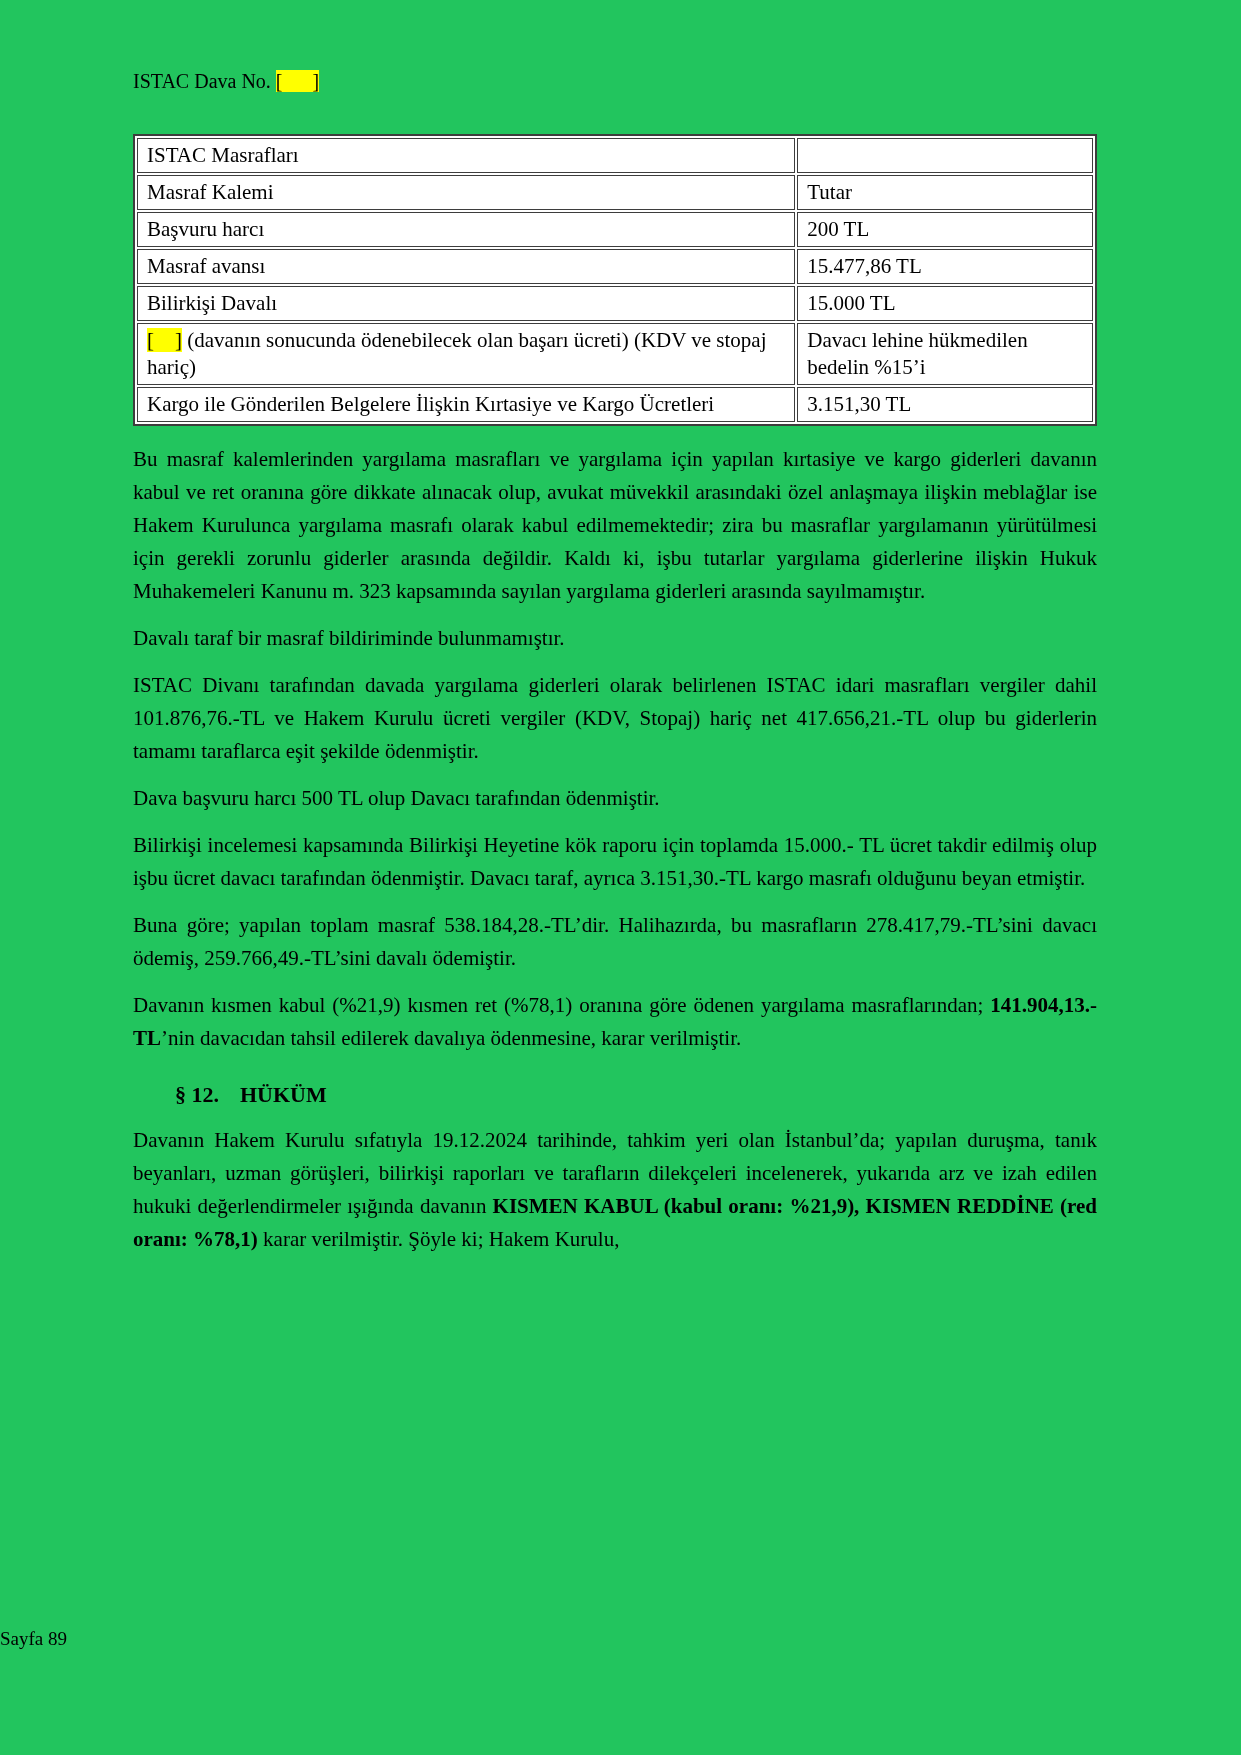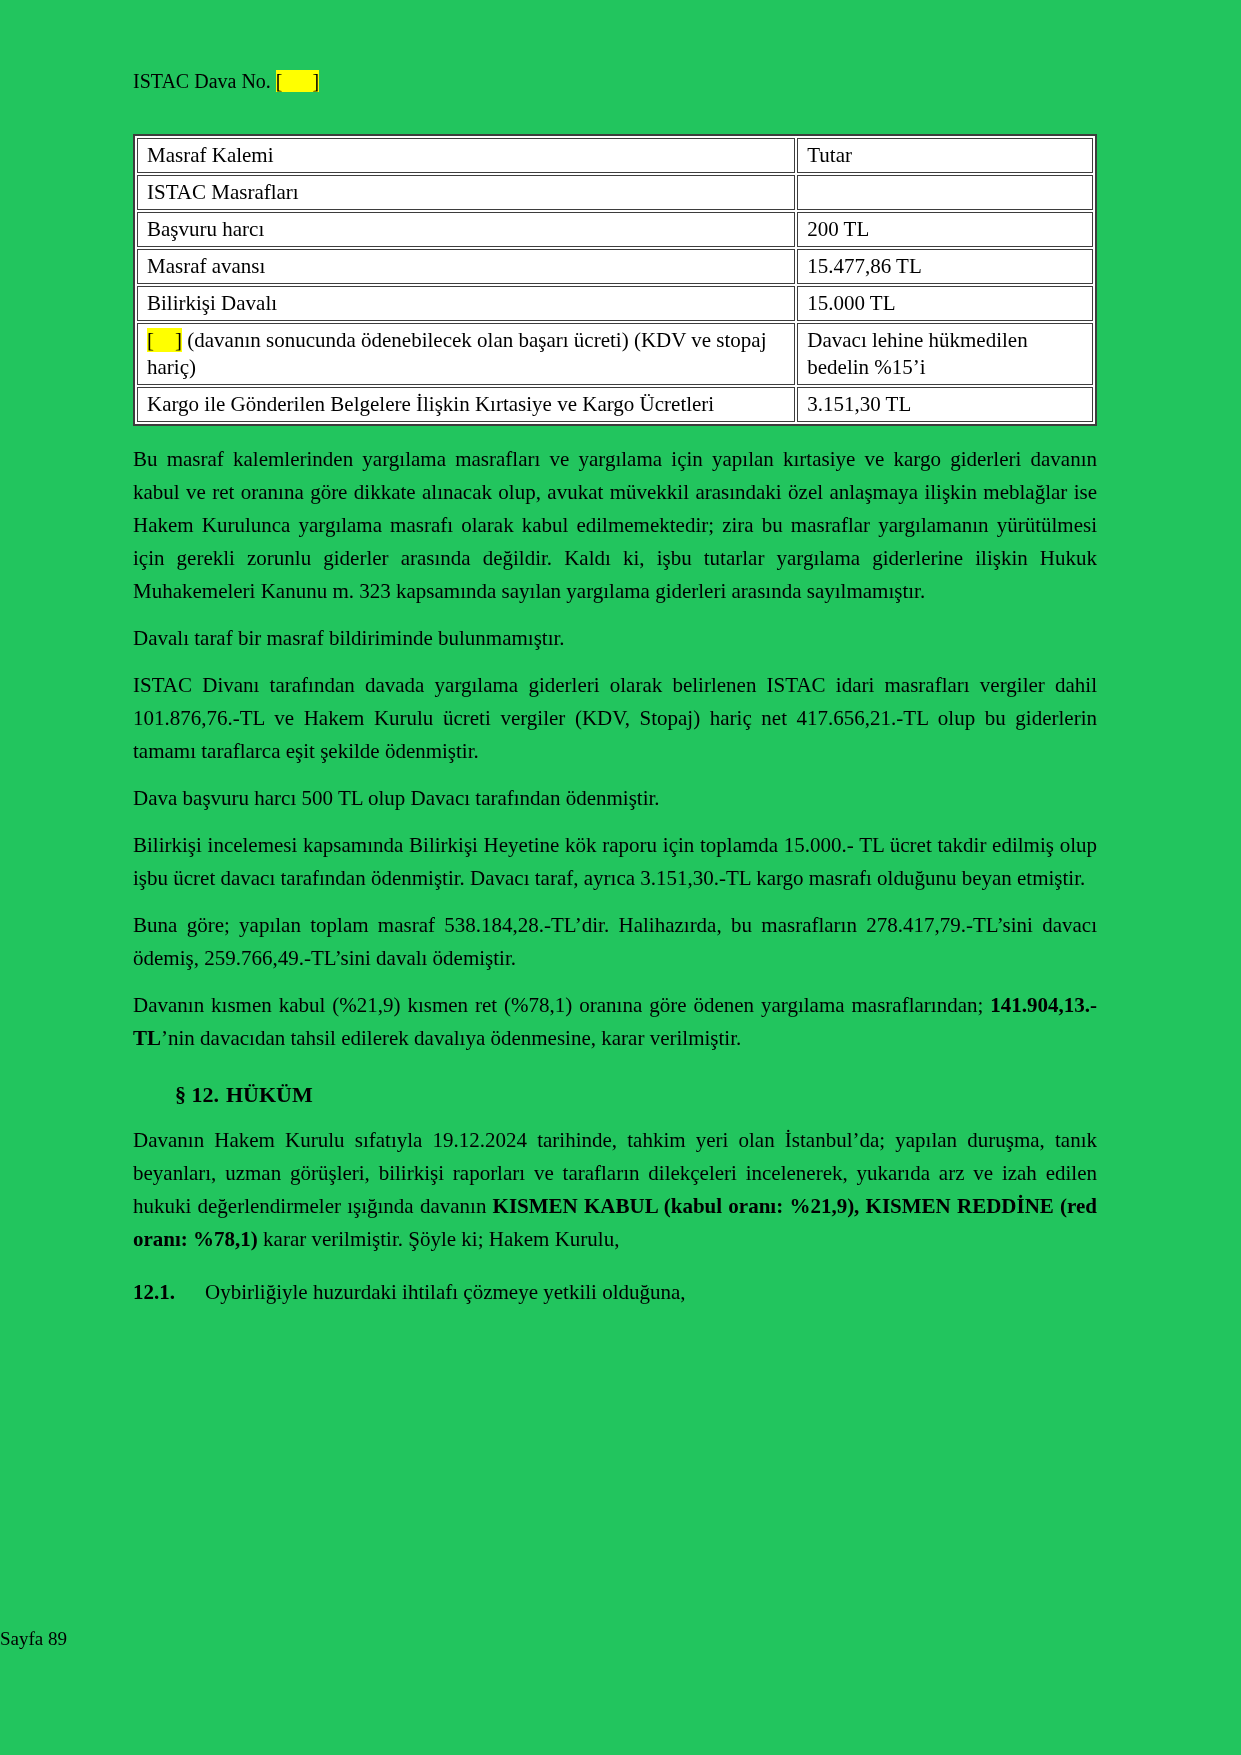--- a/index.html
+++ b/index.html
@@ -46,21 +46,21 @@
     text-align: justify;
     line-height: 33px;
   }
   p.para b { font-weight: bold; }
   h2.heading {
     font-size: 22px;
     font-weight: bold;
     margin: 26px 0 15px 42px;
     line-height: 28px;
   }
-  h2.heading .h-title { margin-left: 7px; }
+  h2.heading .h-title { margin-left: 21px; }
   p.clause {
     margin: 20px 0 0 0;
     line-height: 33px;
     text-align: left;
   }
   .clause-num {
     font-weight: bold;
     display: inline-block;
     width: 72px;
   }
@@ -82,26 +82,26 @@
     <span>ISTAC Dava No. </span><span class="hl">[&nbsp;&nbsp;&nbsp;&nbsp;&nbsp;&nbsp;]</span>
   </div>
 
   <table class="cost-table">
     <colgroup>
         <col class="col-item">
         <col class="col-amount">
       </colgroup>
     <tbody>
       <tr>
+        <td>ISTAC Masrafları</td>
+        <td></td>
+      </tr>
+      <tr>
         <td>Masraf Kalemi</td>
         <td>Tutar</td>
-      </tr>
-      <tr>
-        <td>ISTAC Masrafları</td>
-        <td></td>
       </tr>
       <tr>
         <td>Başvuru harcı</td>
         <td>200 TL</td>
       </tr>
       <tr>
         <td>Masraf avansı</td>
         <td>15.477,86 TL</td>
       </tr>
       <tr>
@@ -125,18 +125,17 @@
     <p class="para">ISTAC Divanı tarafından davada yargılama giderleri olarak belirlenen ISTAC idari masrafları vergiler dahil 101.876,76.-TL ve Hakem Kurulu ücreti vergiler (KDV, Stopaj) hariç net 417.656,21.-TL olup bu giderlerin tamamı taraflarca eşit şekilde ödenmiştir.</p>
     <p class="para">Dava başvuru harcı 500 TL olup Davacı tarafından ödenmiştir.</p>
     <p class="para">Bilirkişi incelemesi kapsamında Bilirkişi Heyetine kök raporu için toplamda 15.000.- TL ücret takdir edilmiş olup işbu ücret davacı tarafından ödenmiştir. Davacı taraf, ayrıca 3.151,30.-TL kargo masrafı olduğunu beyan etmiştir.</p>
     <p class="para">Buna göre; yapılan toplam masraf 538.184,28.-TL’dir. Halihazırda, bu masrafların 278.417,79.-TL’sini davacı ödemiş, 259.766,49.-TL’sini davalı ödemiştir.</p>
     <p class="para"><span>Davanın kısmen kabul (%21,9) kısmen ret (%78,1) oranına göre ödenen yargılama masraflarından; </span><b>141.904,13.-TL</b><span>’nin davacıdan tahsil edilerek davalıya ödenmesine, karar verilmiştir.</span></p>
 
     <h2 class="heading"><span class="h-num">§ 12.</span><span class="h-title">HÜKÜM</span></h2>
 
     <p class="para"><span>Davanın Hakem Kurulu sıfatıyla 19.12.2024 tarihinde, tahkim yeri olan İstanbul’da; yapılan duruşma, tanık beyanları, uzman görüşleri, bilirkişi raporları ve tarafların dilekçeleri incelenerek, yukarıda arz ve izah edilen hukuki değerlendirmeler ışığında davanın </span><b>KISMEN KABUL (kabul oranı: %21,9), KISMEN REDDİNE (red oranı: %78,1)</b><span> karar verilmiştir. Şöyle ki; Hakem Kurulu,</span></p>
 
-    <p class="clause"><span class="clause-num">12.1.</span><span>Oybirliğiyle huzurdaki ihtilafı çözmeye yetkili olduğuna,</span></p>
   </div>
 
   <div class="footer">Sayfa 89</div>
 
 </div>
 
 </body></html>

